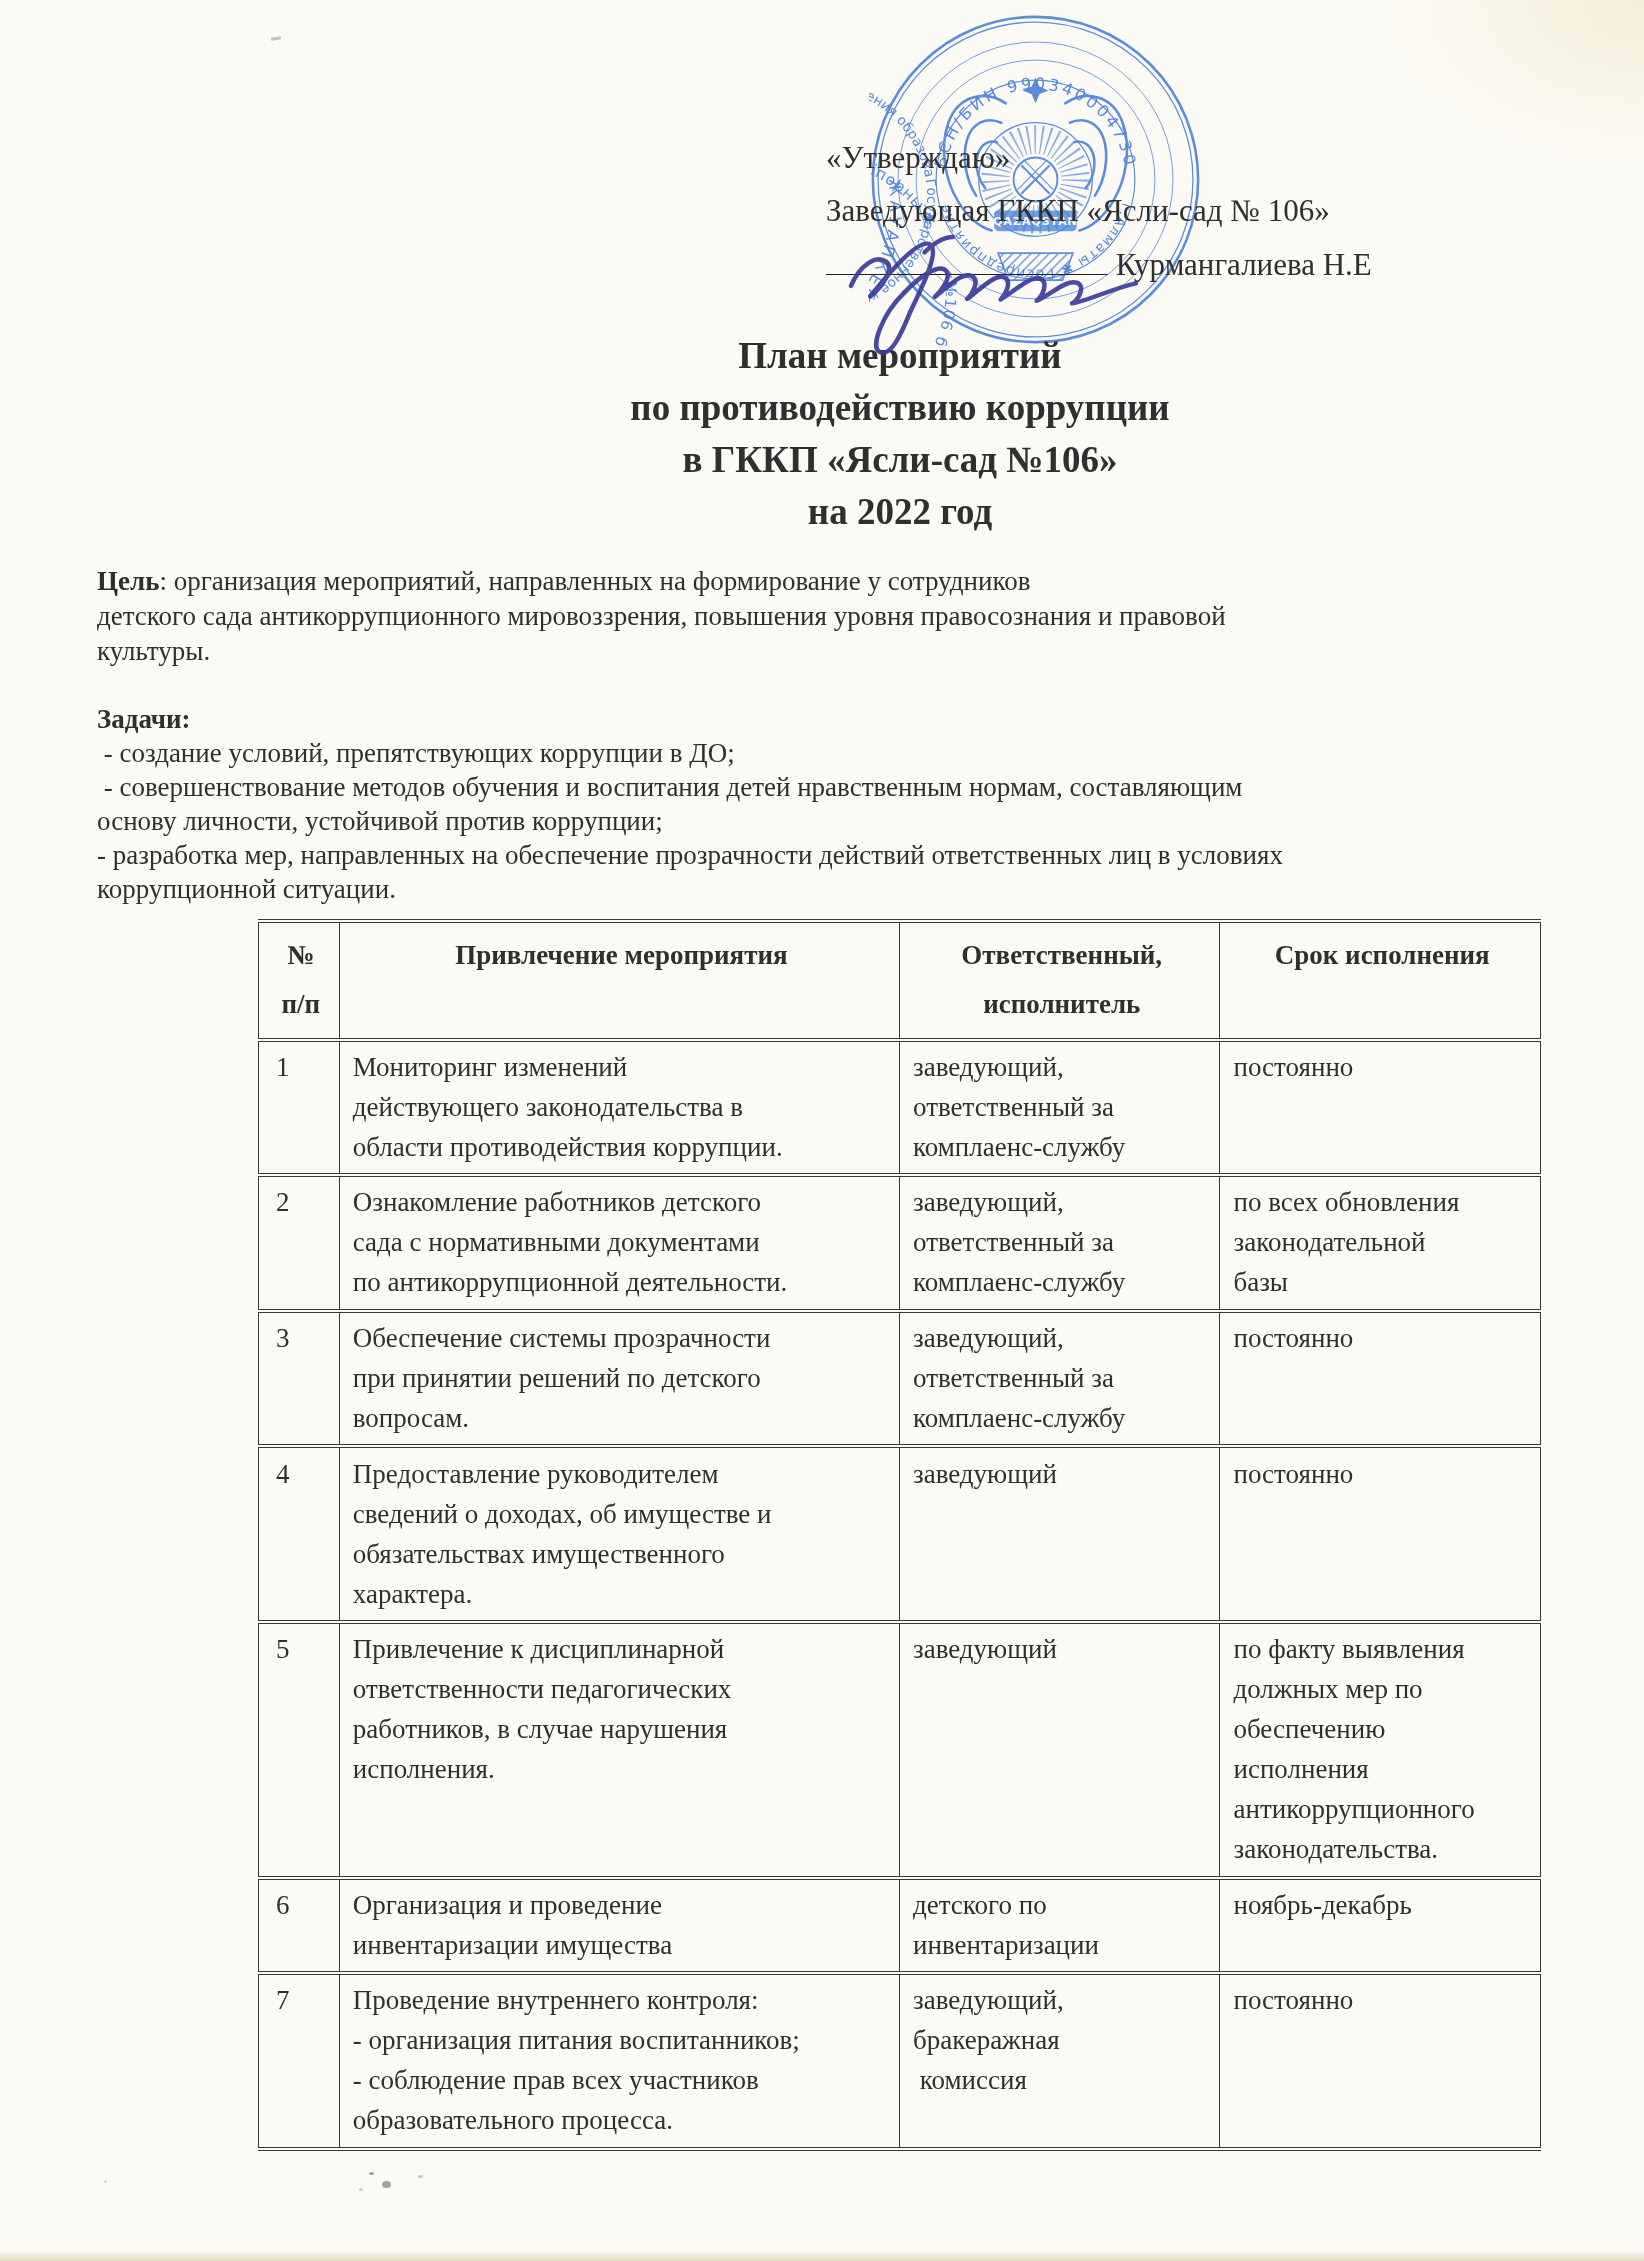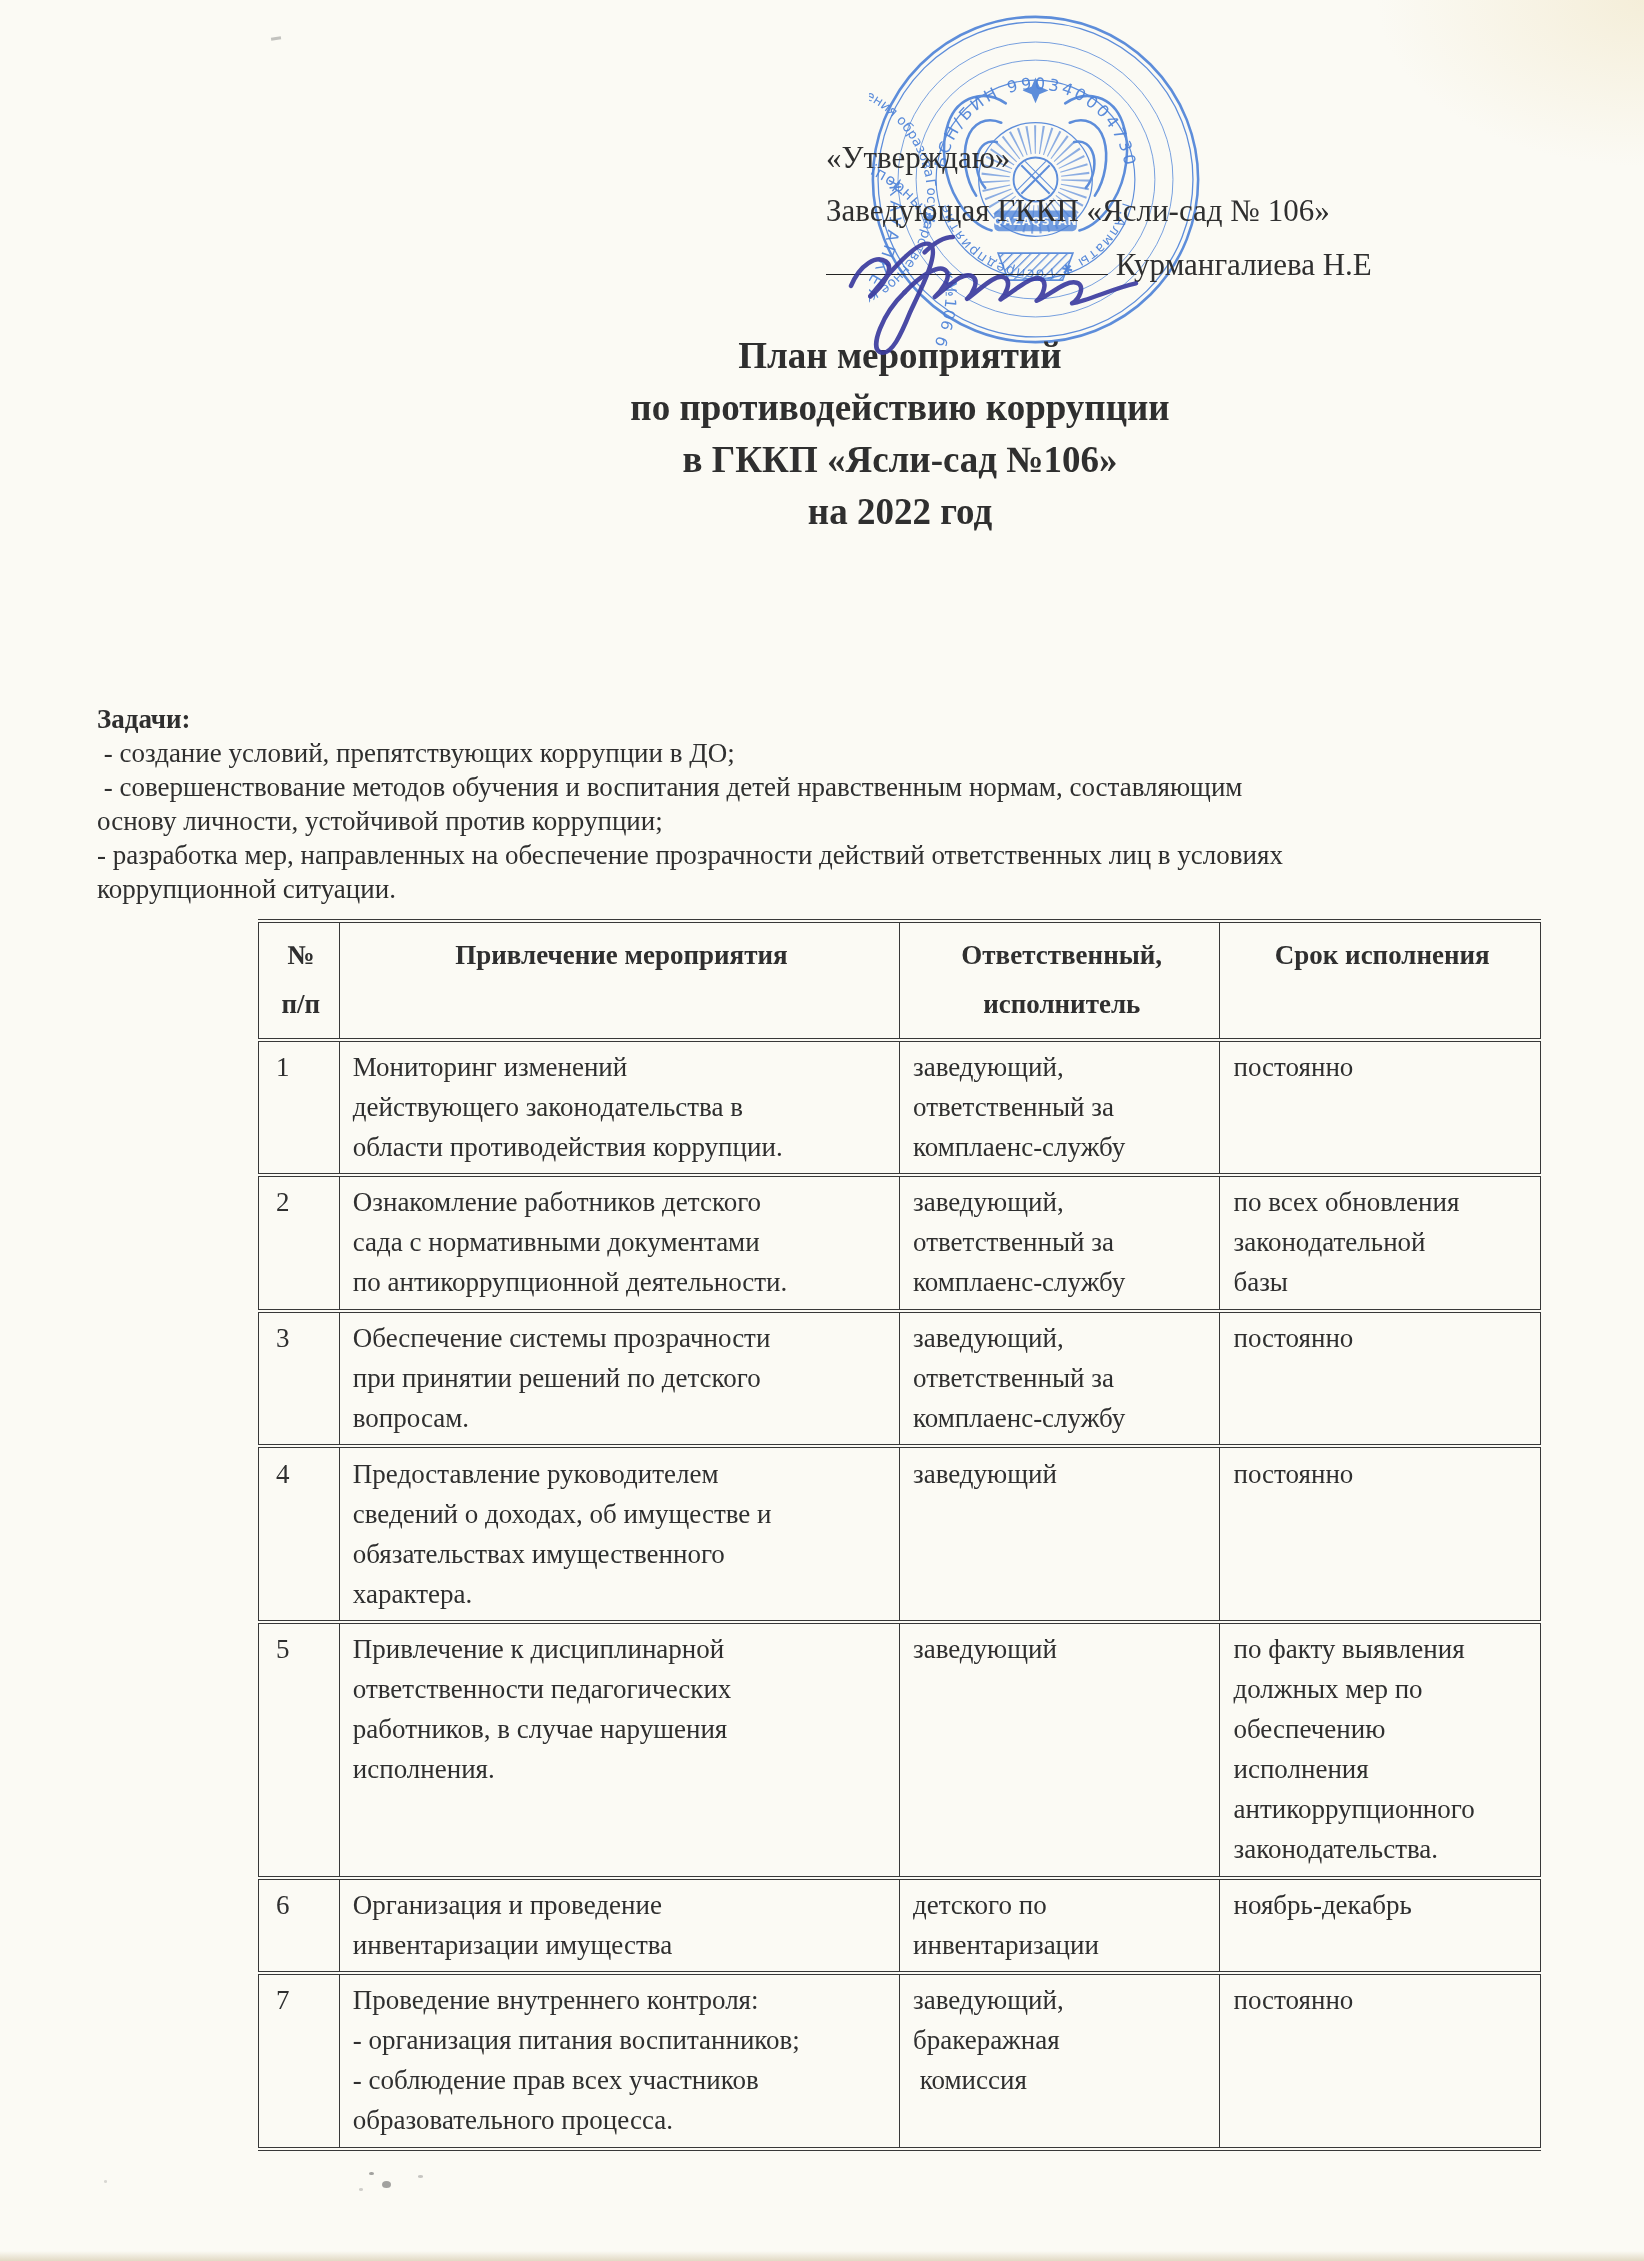--- a/index.html
+++ b/index.html
@@ -98,20 +98,23 @@
       <path d="M 97,106 C 122,80 152,60 162,73 C 170,84 152,106 144,113 C 162,100 187,72 202,81 C 214,88 202,109 194,116 C 212,104 237,76 252,83 C 264,89 254,109 246,117 C 264,107 292,79 308,85 C 320,90 312,111 302,119 C 322,111 347,86 364,91 C 378,95 368,117 357,123 C 382,119 422,99 456,92"></path>
       <path d="M 128,44 C 142,30 158,20 172,20"></path>
     </g>
   </svg>
 
   <div class="title">План мероприятий
 по противодействию коррупции
 в ГККП «Ясли-сад №106»
 на 2022 год</div>
 
+  <p class="goal"><span class="b">Цель</span><span>: организация мероприятий, направленных на формирование у сотрудников
+детского сада антикоррупционного мировоззрения, повышения уровня правосознания и правовой
+культуры.</span></p>
 
   <p class="tasks"><span class="b">Задачи:</span><span>
  - создание условий, препятствующих коррупции в ДО;
  - совершенствование методов обучения и воспитания детей нравственным нормам, составляющим
 основу личности, устойчивой против коррупции;
 - разработка мер, направленных на обеспечение прозрачности действий ответственных лиц в условиях
 коррупционной ситуации.</span></p>
 
   <table class="plan">
     <colgroup>

